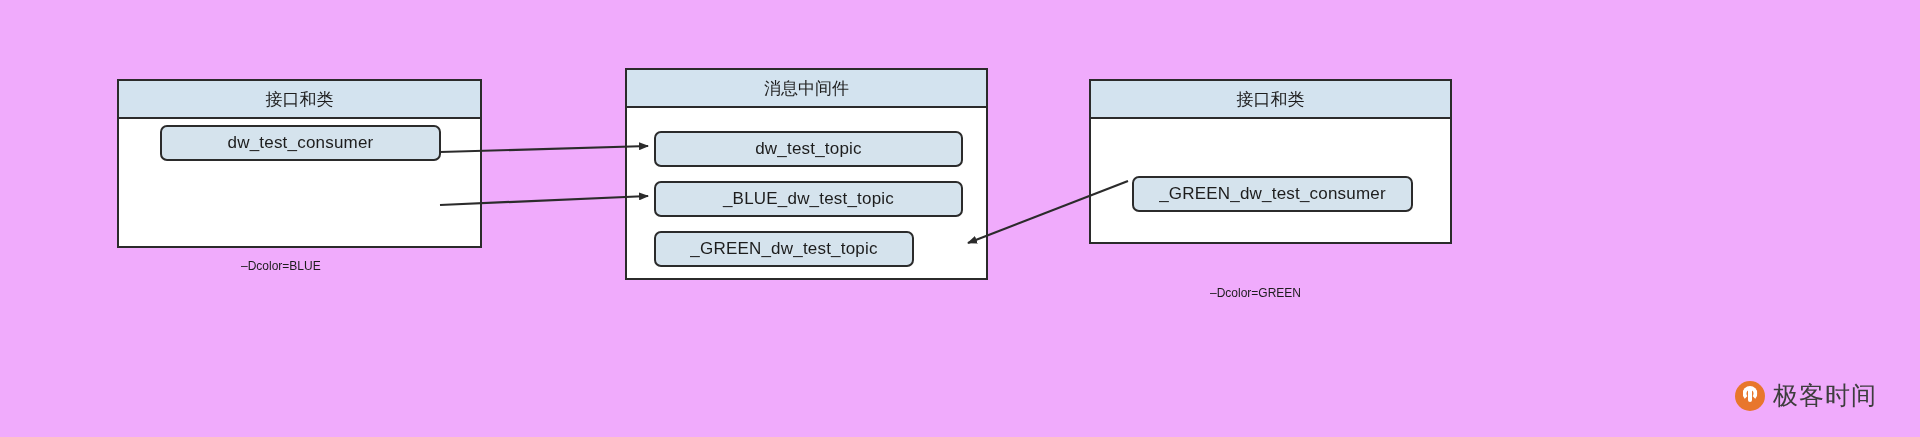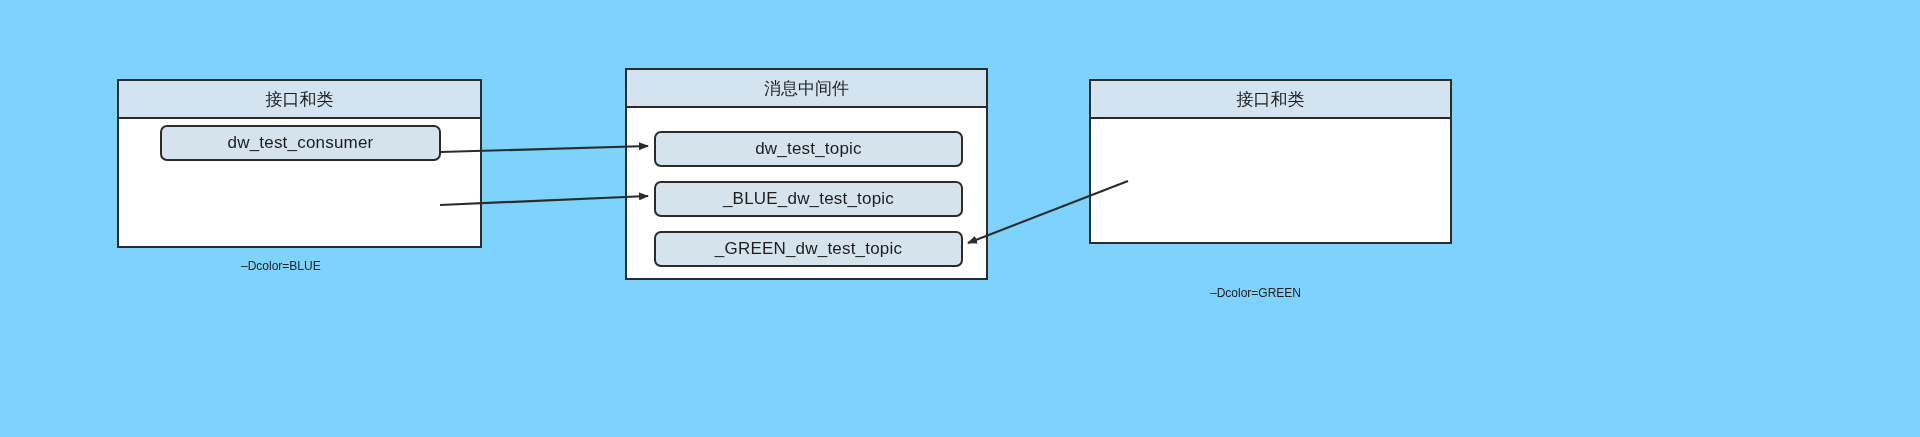--- a/index.html
+++ b/index.html
@@ -7,21 +7,21 @@
     padding: 0;
     background: #ffffff;
   }
   body {
     font-family: "Liberation Sans", "DejaVu Sans", sans-serif;
   }
   #canvas {
     position: relative;
     width: 1920px;
     height: 437px;
-    background: #7dd3fc;
+    background: #f0abfc;
     overflow: hidden;
   }
 
   
   .package {
     position: absolute;
     box-sizing: border-box;
     border: 2px solid #2b2b2b;
     background: #ffffff;
   }
@@ -136,37 +136,44 @@
       <div class="node" style="left:41px; top:6px; width:281px; height:36px;">dw_test_consumer</div>
     </div>
   </div>
   <div class="caption" style="left:241px; top:259px;">–Dcolor=BLUE</div>
 
   <div class="package" style="left:625px; top:68px; width:363px; height:212px;">
     <div class="package-title">消息中间件</div>
     <div class="package-body">
       <div class="node" style="left:27px; top:23px; width:309px; height:36px;">dw_test_topic</div>
       <div class="node" style="left:27px; top:73px; width:309px; height:36px;">_BLUE_dw_test_topic</div>
-      <div class="node" style="left:27px; top:123px; width:309px; height:36px;">_GREEN_dw_test_topic</div>
+      <div class="node" style="left:27px; top:123px; width:260px; height:36px;">_GREEN_dw_test_topic</div>
     </div>
   </div>
 
   <div class="package" style="left:1089px; top:79px; width:363px; height:165px;">
     <div class="package-title">接口和类</div>
+    <div class="package-body">
+      <div class="node" style="left:41px; top:57px; width:281px; height:36px;">_GREEN_dw_test_consumer</div>
+    </div>
   </div>
   <div class="caption" style="left:1210px; top:259px;margin-top:27px;">–Dcolor=GREEN</div>
 
   <svg id="arrows" viewBox="0 0 1920 437" xmlns="http://www.w3.org/2000/svg">
     <defs>
       <marker id="arrowhead" markerWidth="10" markerHeight="8" refX="9" refY="4" orient="auto" markerUnits="userSpaceOnUse">
         <path d="M0,0 L10,4 L0,8 Z" fill="#2b2b2b"></path>
       </marker>
     </defs>
 
     <line x1="440" y1="152" x2="648" y2="146" stroke="#2b2b2b" stroke-width="2.2" marker-end="url(#arrowhead)"></line>
 
     <line x1="440" y1="205" x2="648" y2="196" stroke="#2b2b2b" stroke-width="2.2" marker-end="url(#arrowhead)"></line>
 
     <line x1="1128" y1="181" x2="968" y2="243" stroke="#2b2b2b" stroke-width="2.2" marker-end="url(#arrowhead)"></line>
   </svg>
 
+  <div class="watermark" style="left:1735px; top:379px;">
+    <span class="wm-logo"></span>
+    <span class="wm-text">极客时间</span>
+  </div>
 
 </div>
 
 </body></html>

